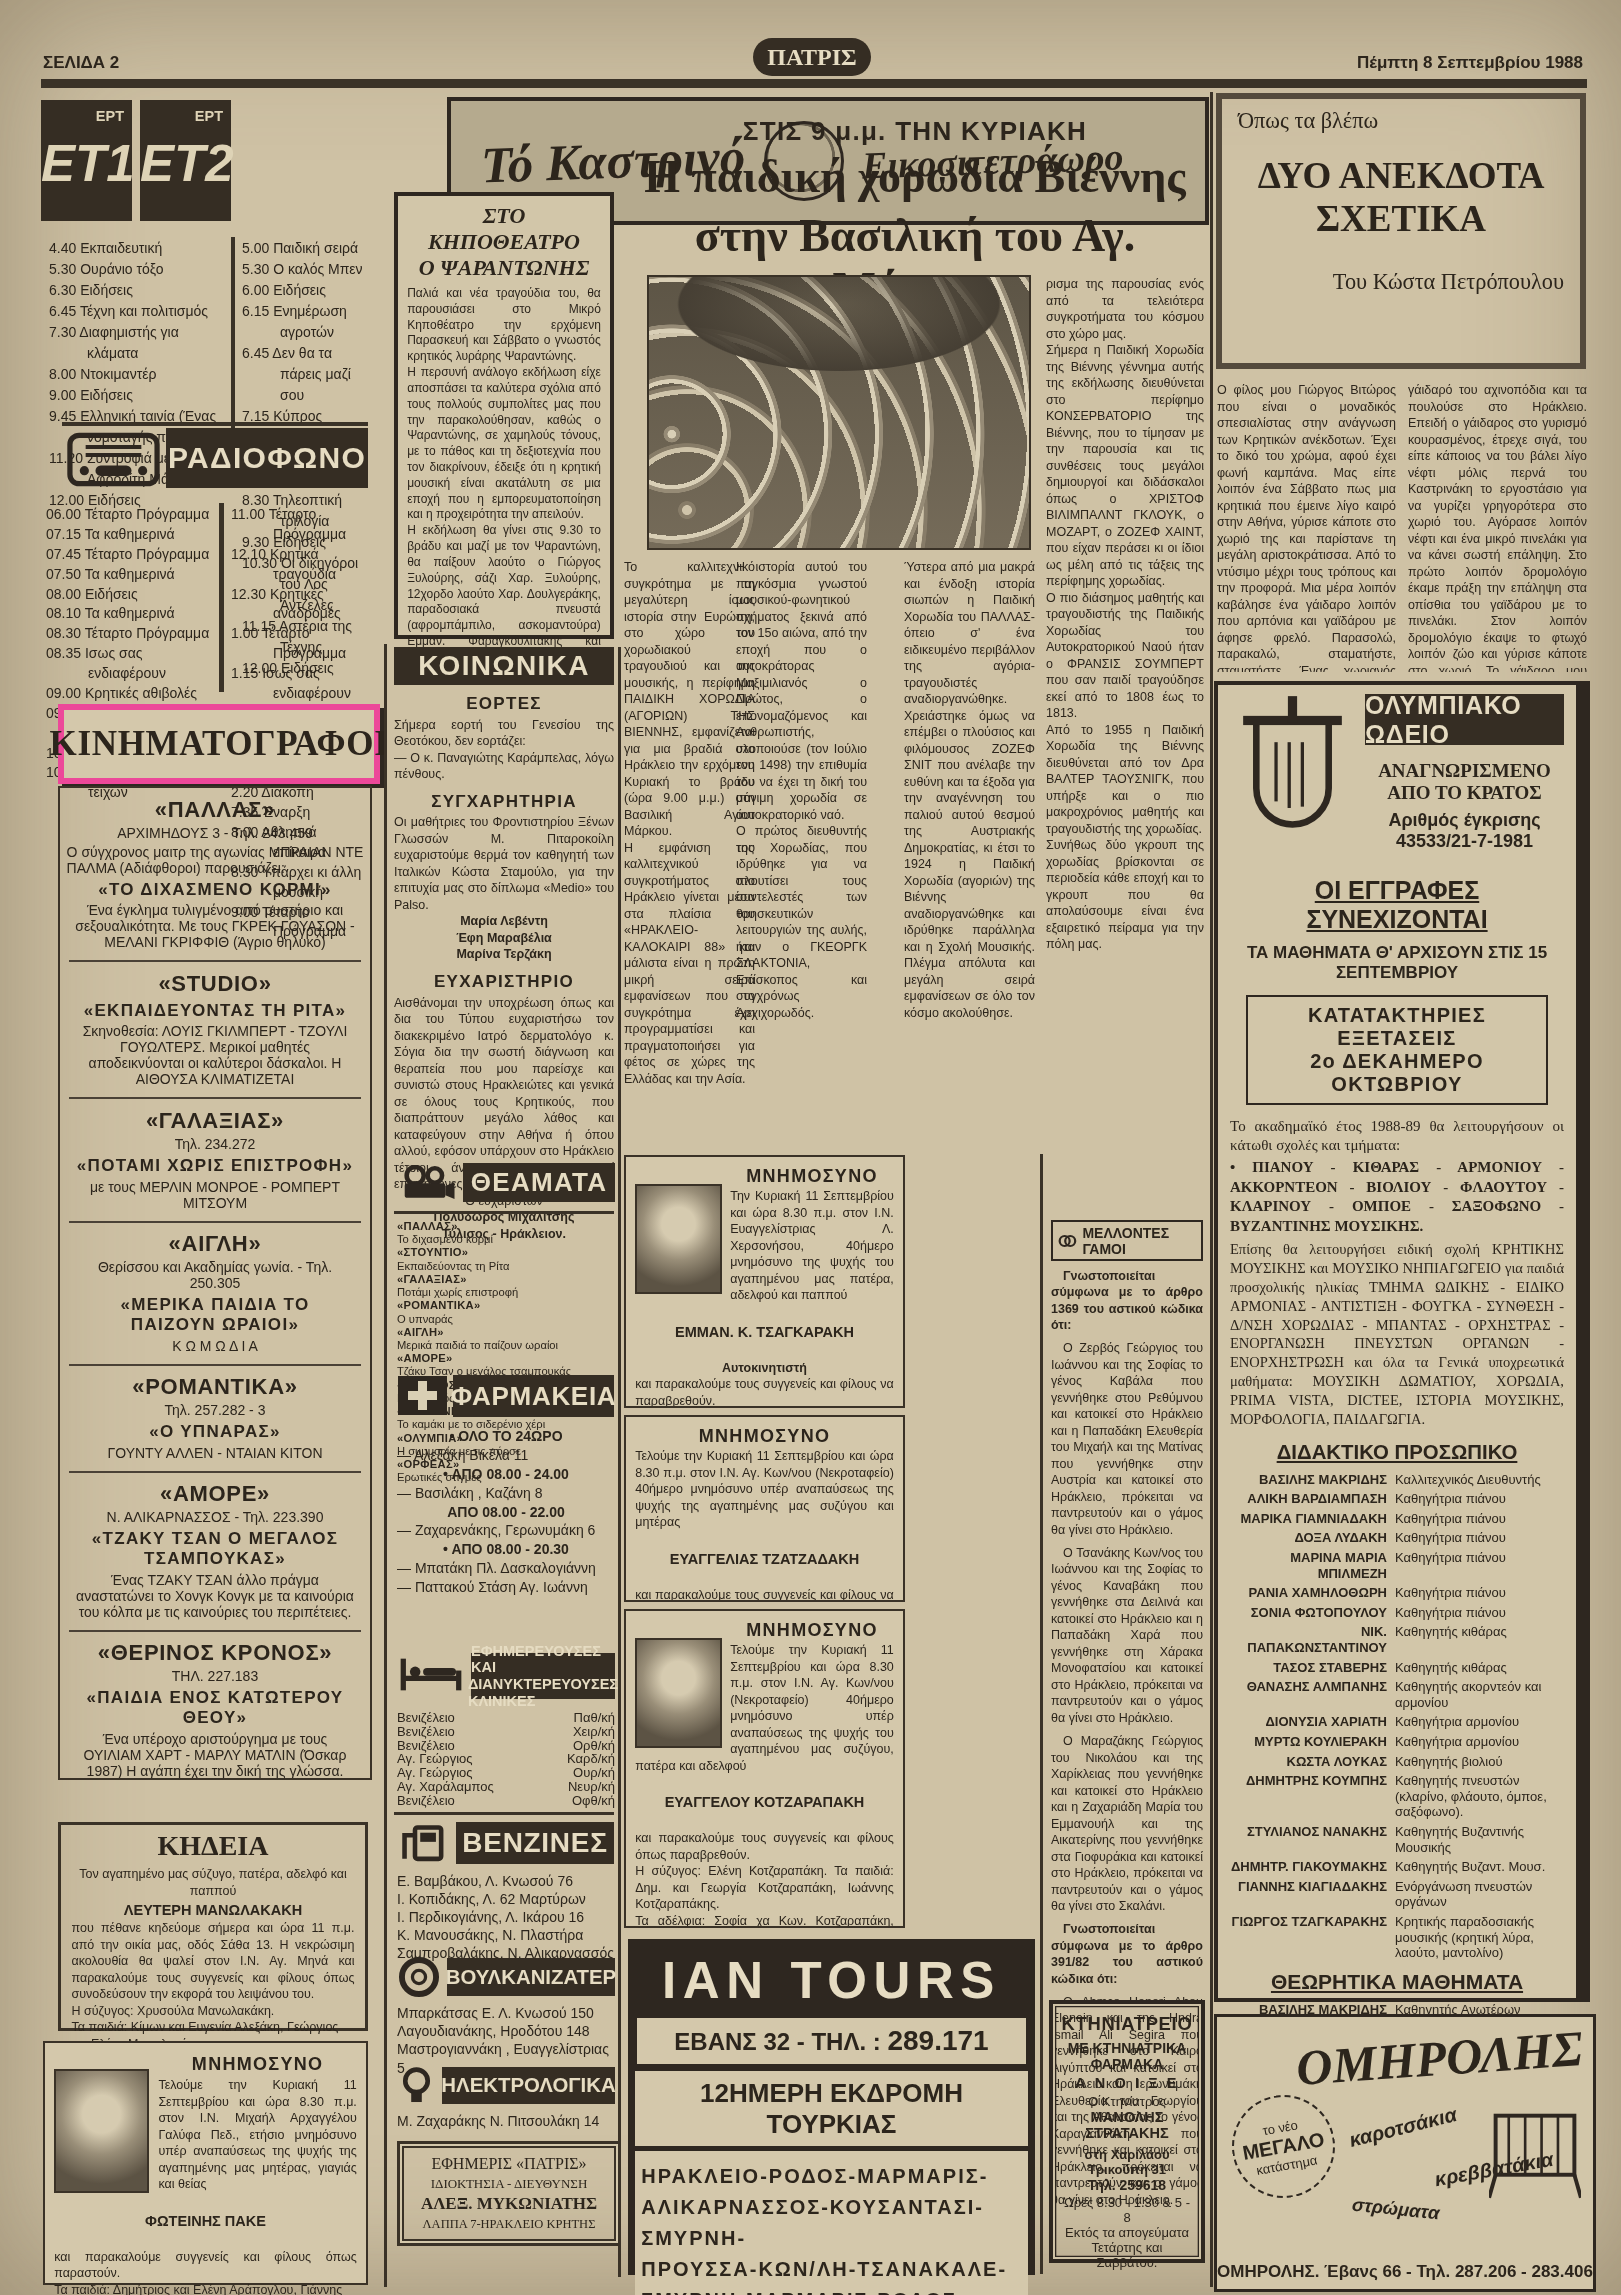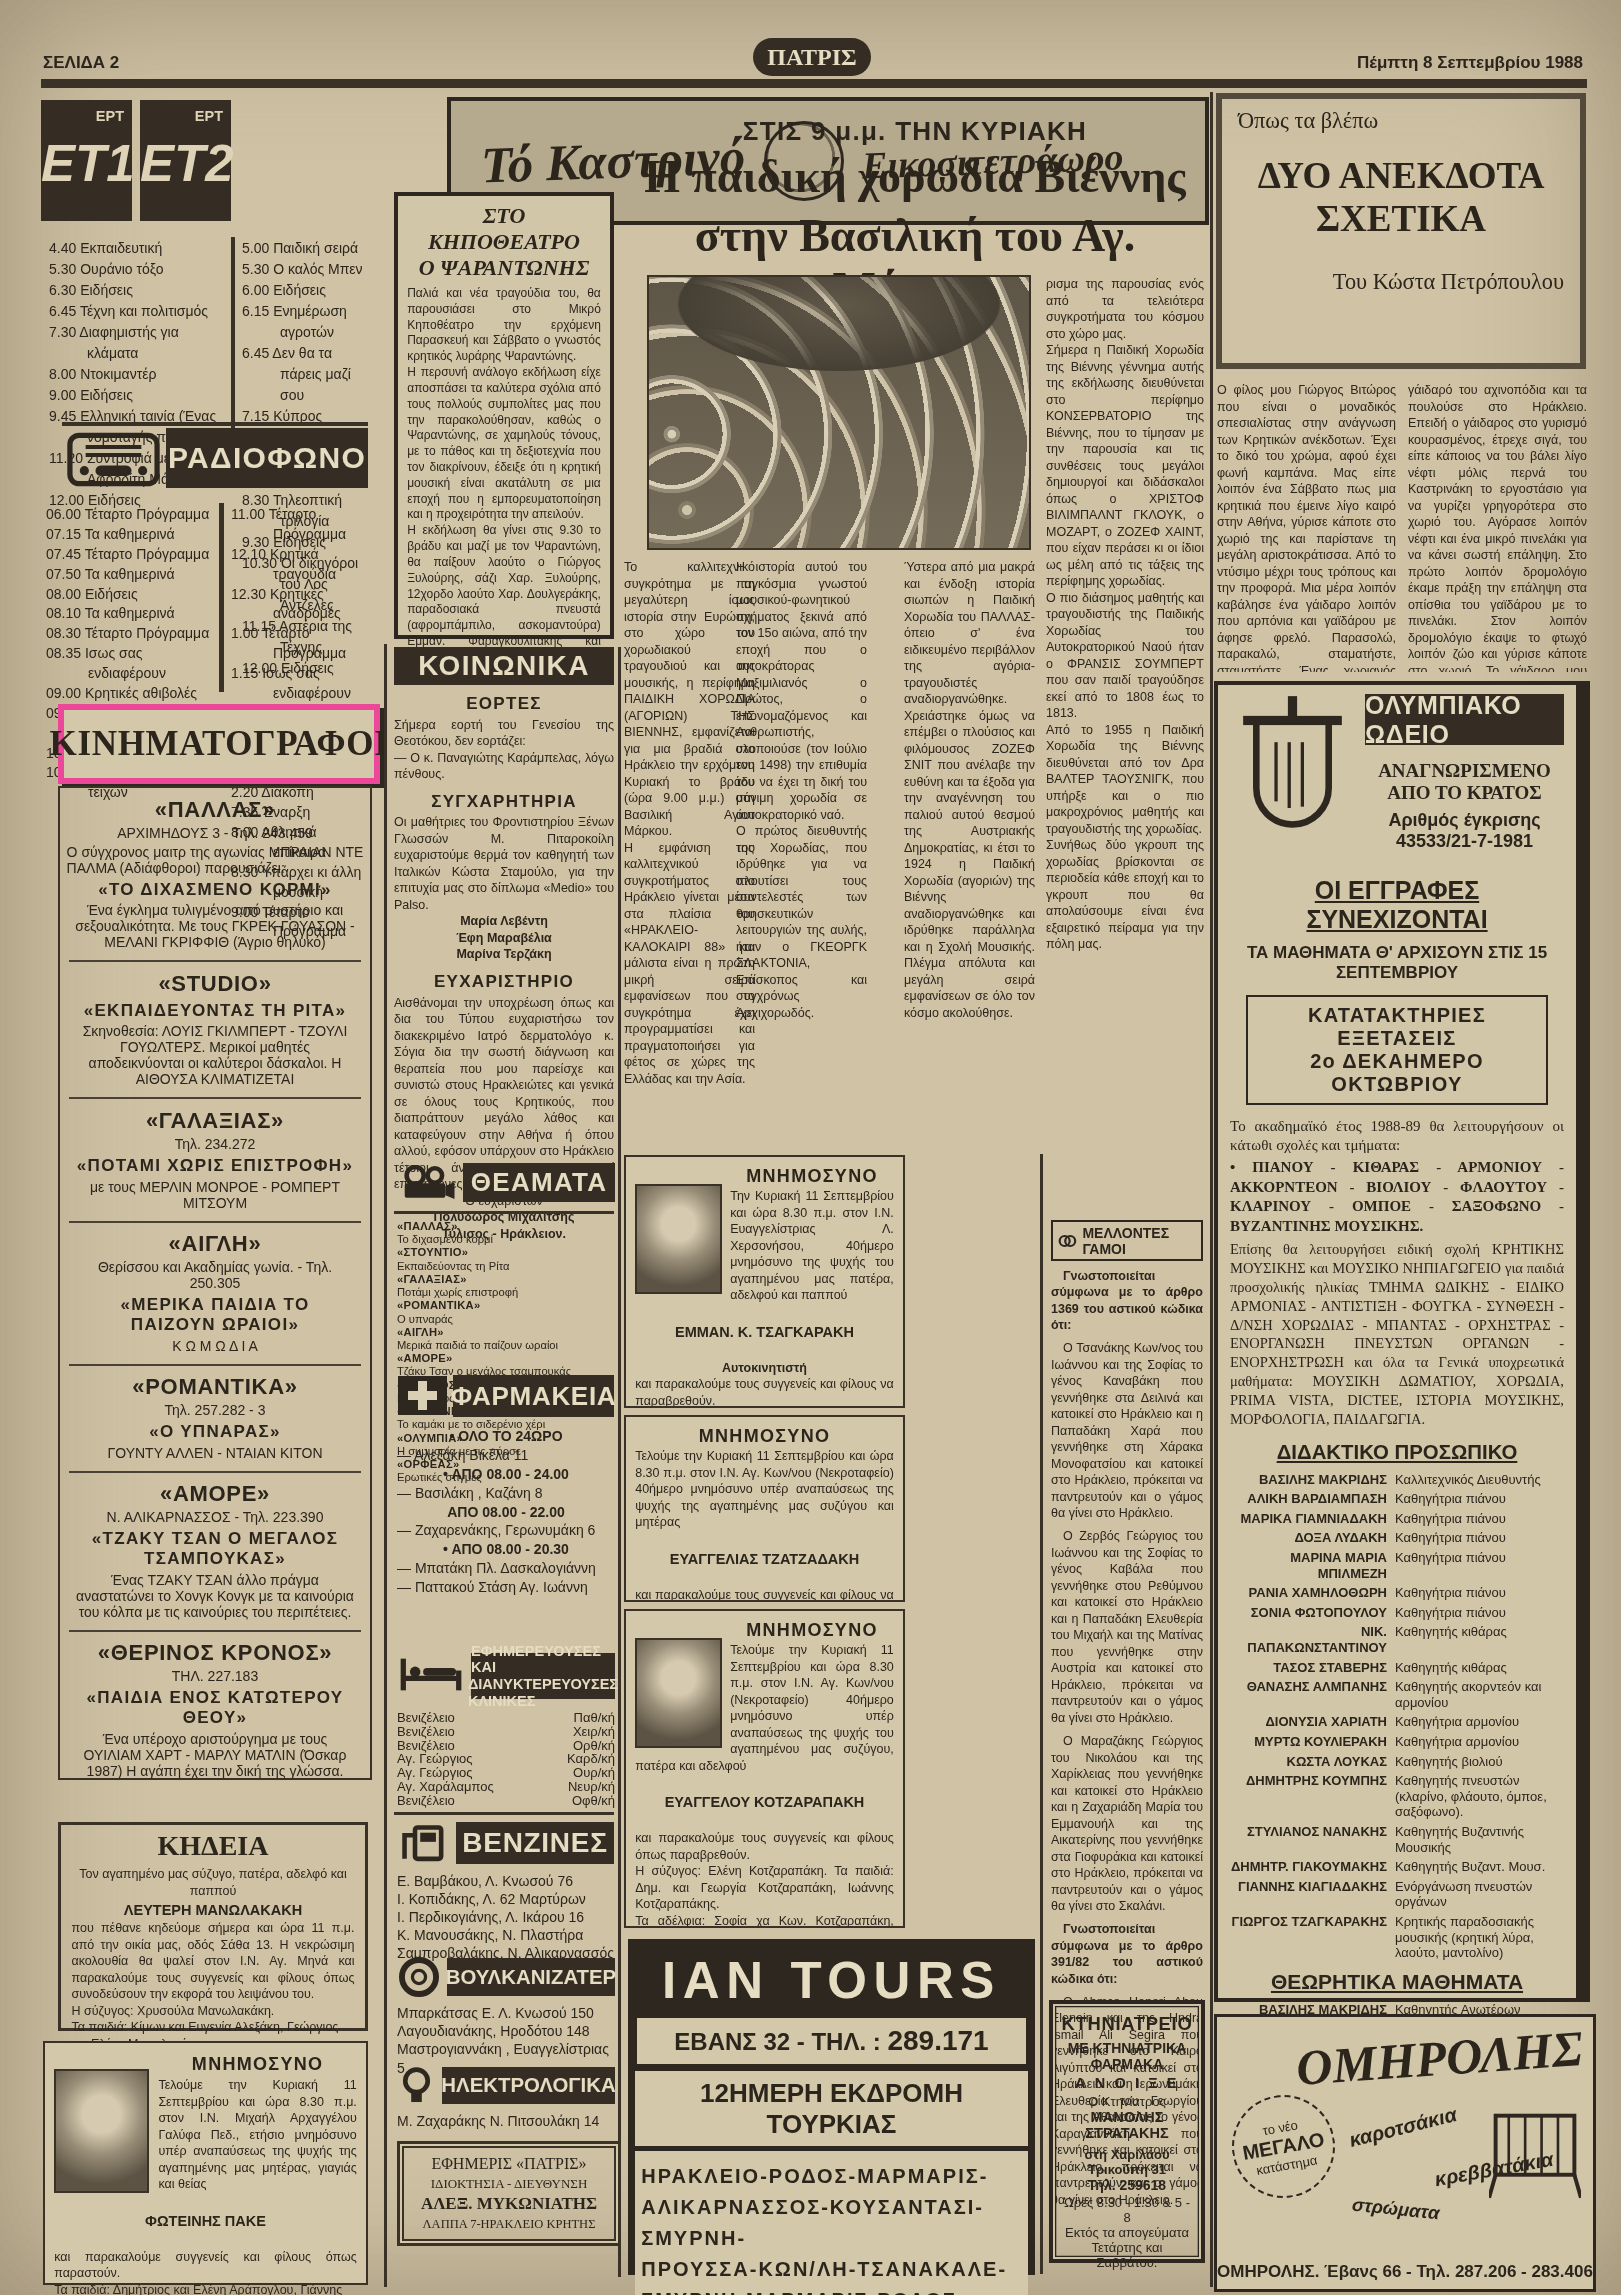--- a/index.html
+++ b/index.html
@@ -540,22 +540,22 @@
 
   <div class="abs" style="left:1051px;top:1220px;width:152px;">
     <div style="border:2px solid #2e2720;display:flex;align-items:center;gap:5.3px;padding:2.6px 5.3px;width:fit-content;">
       <svg width="22.3" height="16" viewBox="0 0 34 24">
         <circle cx="12" cy="12" r="9" class="icon-stroke" style="stroke-width:4;"></circle>
         <circle cx="22" cy="12" r="9" class="icon-stroke" style="stroke-width:4;"></circle>
       </svg>
       <div class="b" style="font-size:14px;">ΜΕΛΛΟΝΤΕΣ ΓΑΜΟΙ</div>
     </div>
     <div class="gam-p b" style="margin-top:6.6px;">Γνωστοποιείται σύμφωνα με το άρθρο 1369 του αστικού κώδικα ότι:</div>
+    <div class="gam-p">Ο Ζερβός Γεώργιος του Ιωάννου και της Σοφίας το γένος Καβάλα που γεννήθηκε στου Ρεθύμνου και κατοικεί στο Ηράκλειο και η Παπαδάκη Ελευθερία του Μιχαήλ και της Ματίνας που γεννήθηκε στην Αυστρία και κατοικεί στο Ηράκλειο, πρόκειται να παντρευτούν και ο γάμος θα γίνει στο Ηράκλειο.</div>
     <div class="gam-p">Ο Τσανάκης Κων/νος του Ιωάννου και της Σοφίας το γένος Καναβάκη που γεννήθηκε στα Δειλινά και κατοικεί στο Ηράκλειο και η Παπαδάκη Χαρά που γεννήθηκε στη Χάρακα Μονοφατσίου και κατοικεί στο Ηράκλειο, πρόκειται να παντρευτούν και ο γάμος θα γίνει στο Ηράκλειο.</div>
-    <div class="gam-p">Ο Ζερβός Γεώργιος του Ιωάννου και της Σοφίας το γένος Καβάλα που γεννήθηκε στου Ρεθύμνου και κατοικεί στο Ηράκλειο και η Παπαδάκη Ελευθερία του Μιχαήλ και της Ματίνας που γεννήθηκε στην Αυστρία και κατοικεί στο Ηράκλειο, πρόκειται να παντρευτούν και ο γάμος θα γίνει στο Ηράκλειο.</div>
     <div class="gam-p">Ο Μαραζάκης Γεώργιος του Νικολάου και της Χαρίκλειας που γεννήθηκε και κατοικεί στο Ηράκλειο και η Ζαχαριάδη Μαρία του Εμμανουήλ και της Αικατερίνης που γεννήθηκε στα Γιοφυράκια και κατοικεί στο Ηράκλειο, πρόκειται να παντρευτούν και ο γάμος θα γίνει στο Σκαλάνι.</div>
     <div class="gam-p b">Γνωστοποιείται σύμφωνα με το άρθρο 391/82 του αστικού κώδικα ότι:</div>
     <div class="gam-p">Ο Ahmco Hanari Abou Elenein και της Hndra Ismail Ali Segira που γεννήθηκε στο Κάιρο Αιγύπτου και κατοικεί στο Ηράκλειο και η Ιερωνυμάκη Ελευθερία του Γεωργίου και της Αθανασίας το γένος Καραγιαννάκη που γεννήθηκε και κατοικεί στο Ηράκλειο, πρόκειται να παντρευτούν και ο γάμος θα γίνει στο Ηράκλειο.</div>
   </div>
 
   <div class="abs" style="left:1049px;top:2000px;width:156px;height:263px;border:4px solid #2e2720;box-shadow:0 0 0 2px #cfc2a5 inset,0 0 0 3.3px #2e2720 inset;padding:9.2px 6.6px;box-sizing:border-box;text-align:center;">
     <div class="b" style="font-size:18.4px;letter-spacing:0.7px;">ΚΤΗΝΙΑΤΡΕΙΟ</div>
     <div class="b" style="font-size:14px;margin-top:5.3px;">ΜΕ ΚΤΗΝΙΑΤΡΙΚΑ</div>
     <div class="b" style="font-size:14px;">ΦΑΡΜΑΚΑ</div>
     <div class="b" style="font-size:14.5px;letter-spacing:2.6px;margin-top:2.6px;">Α Ν Ο Ι Ξ Ε</div>

